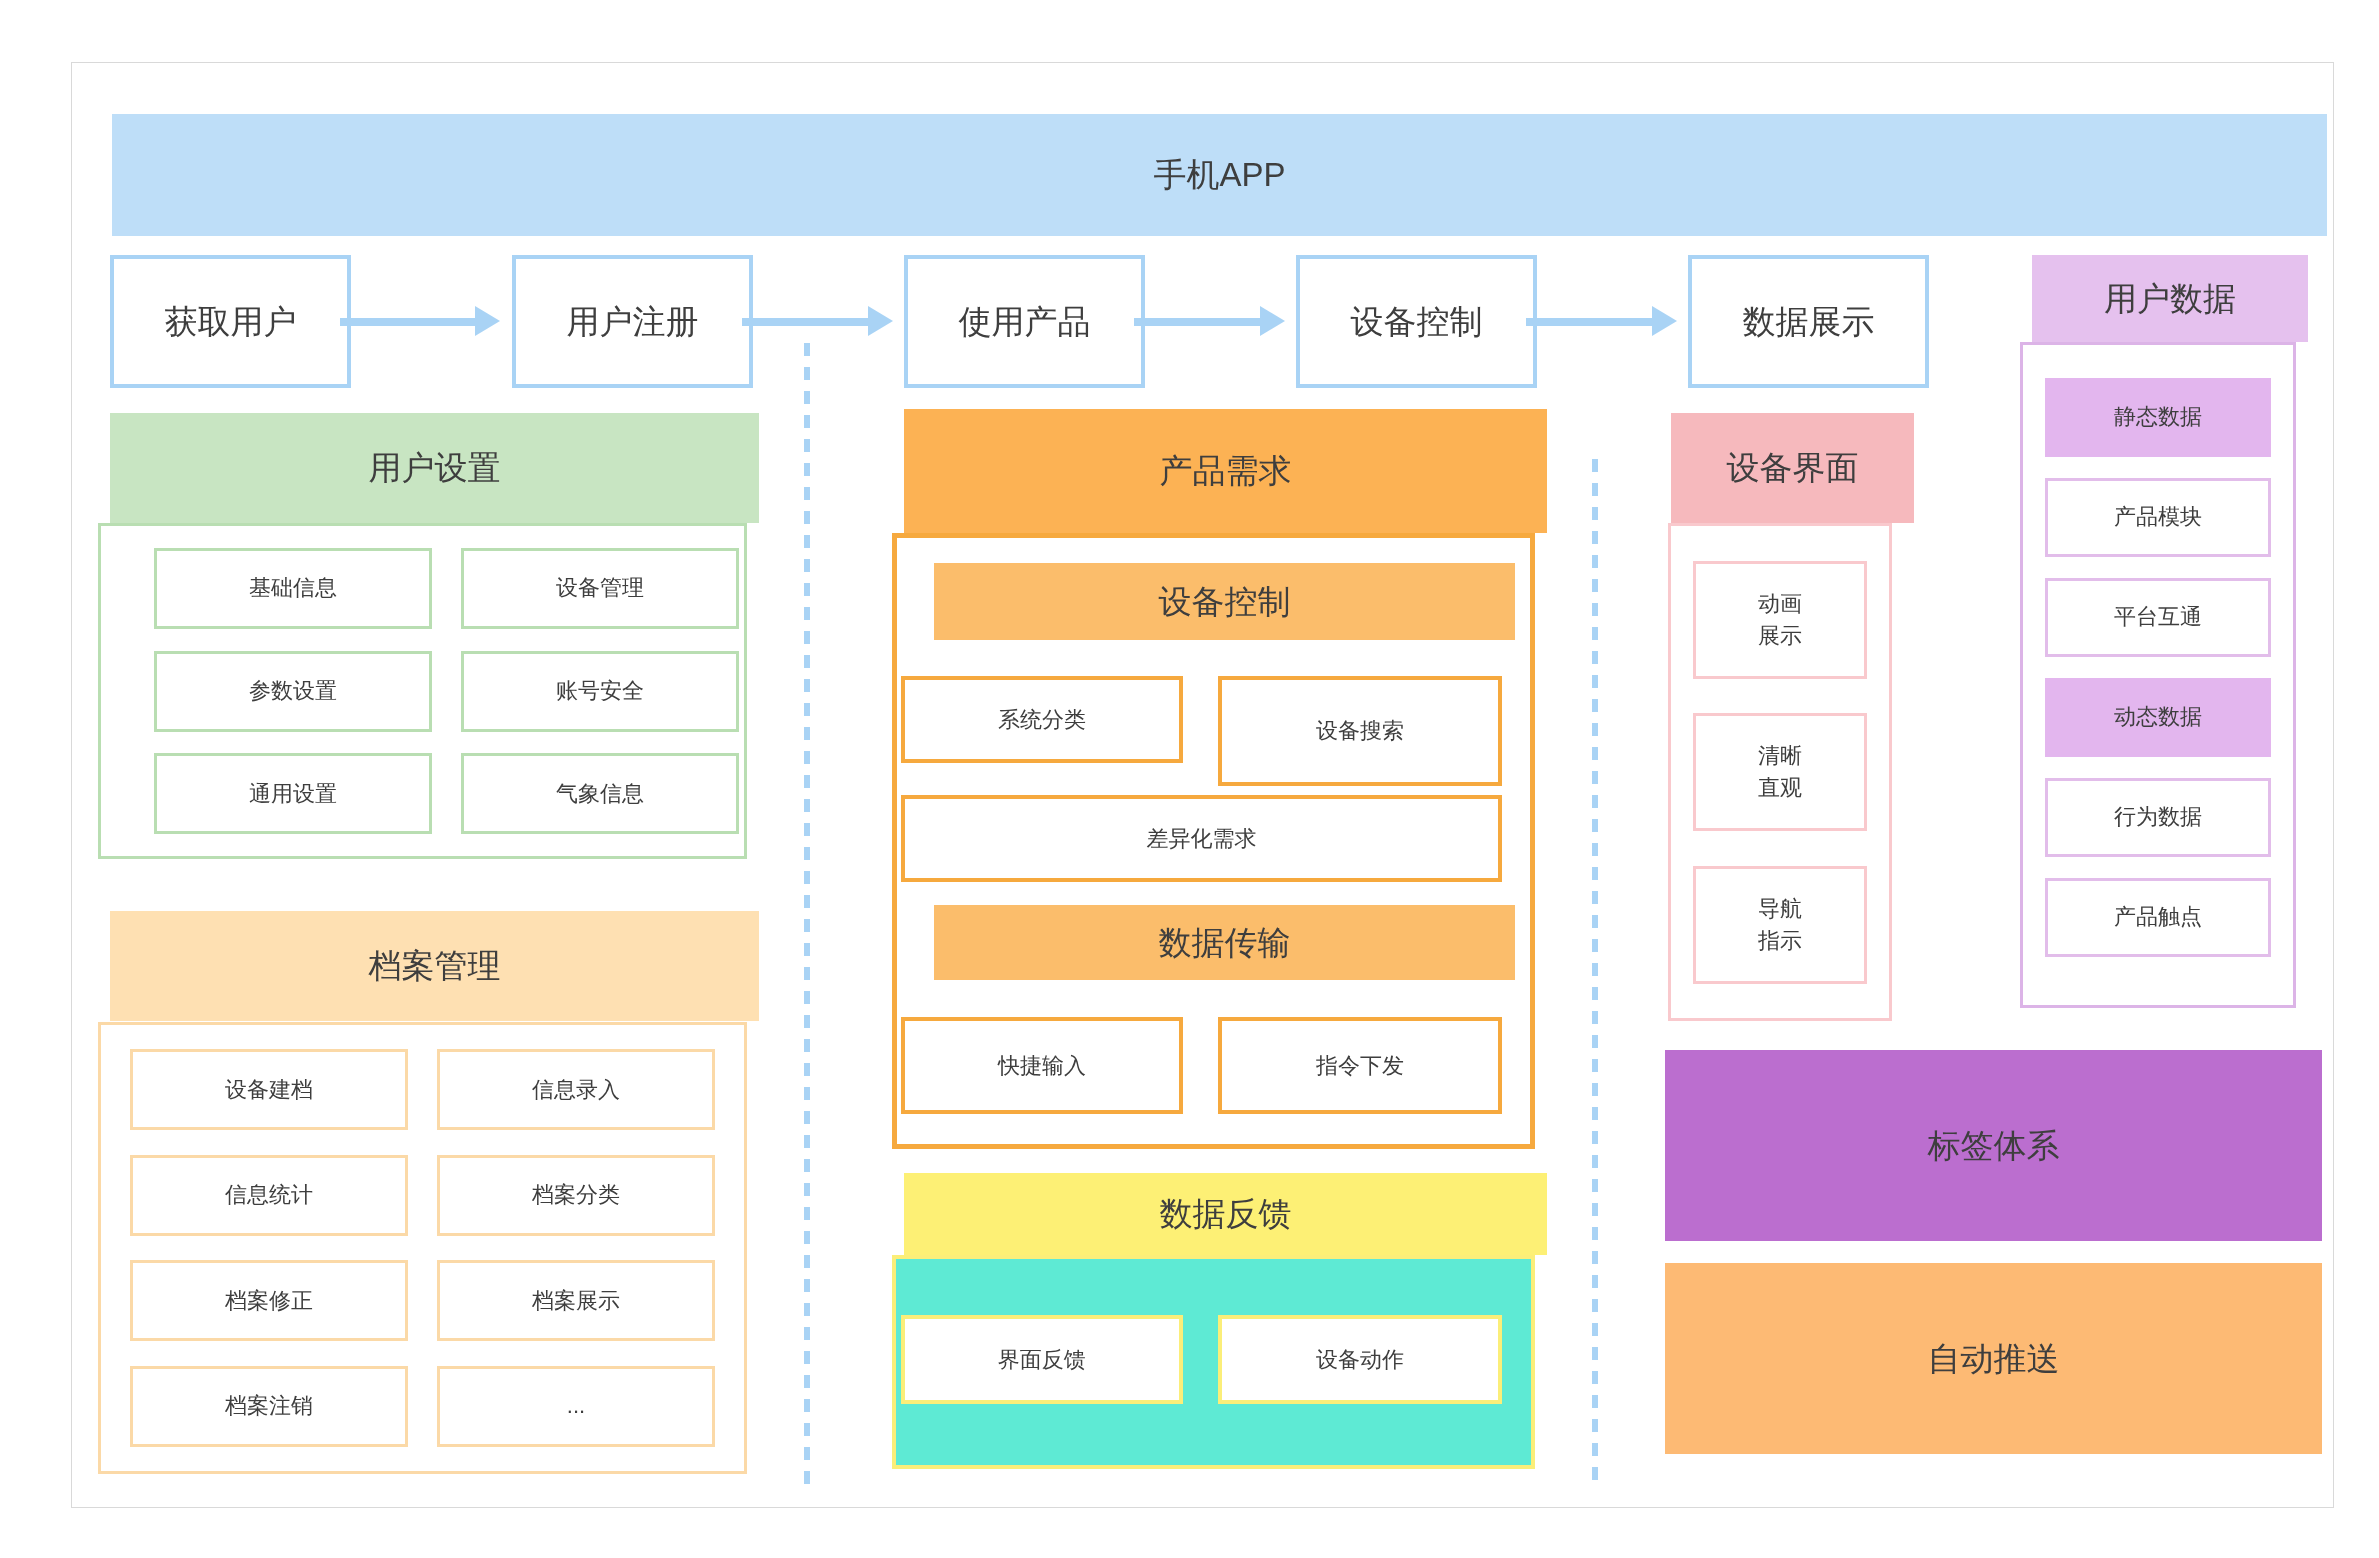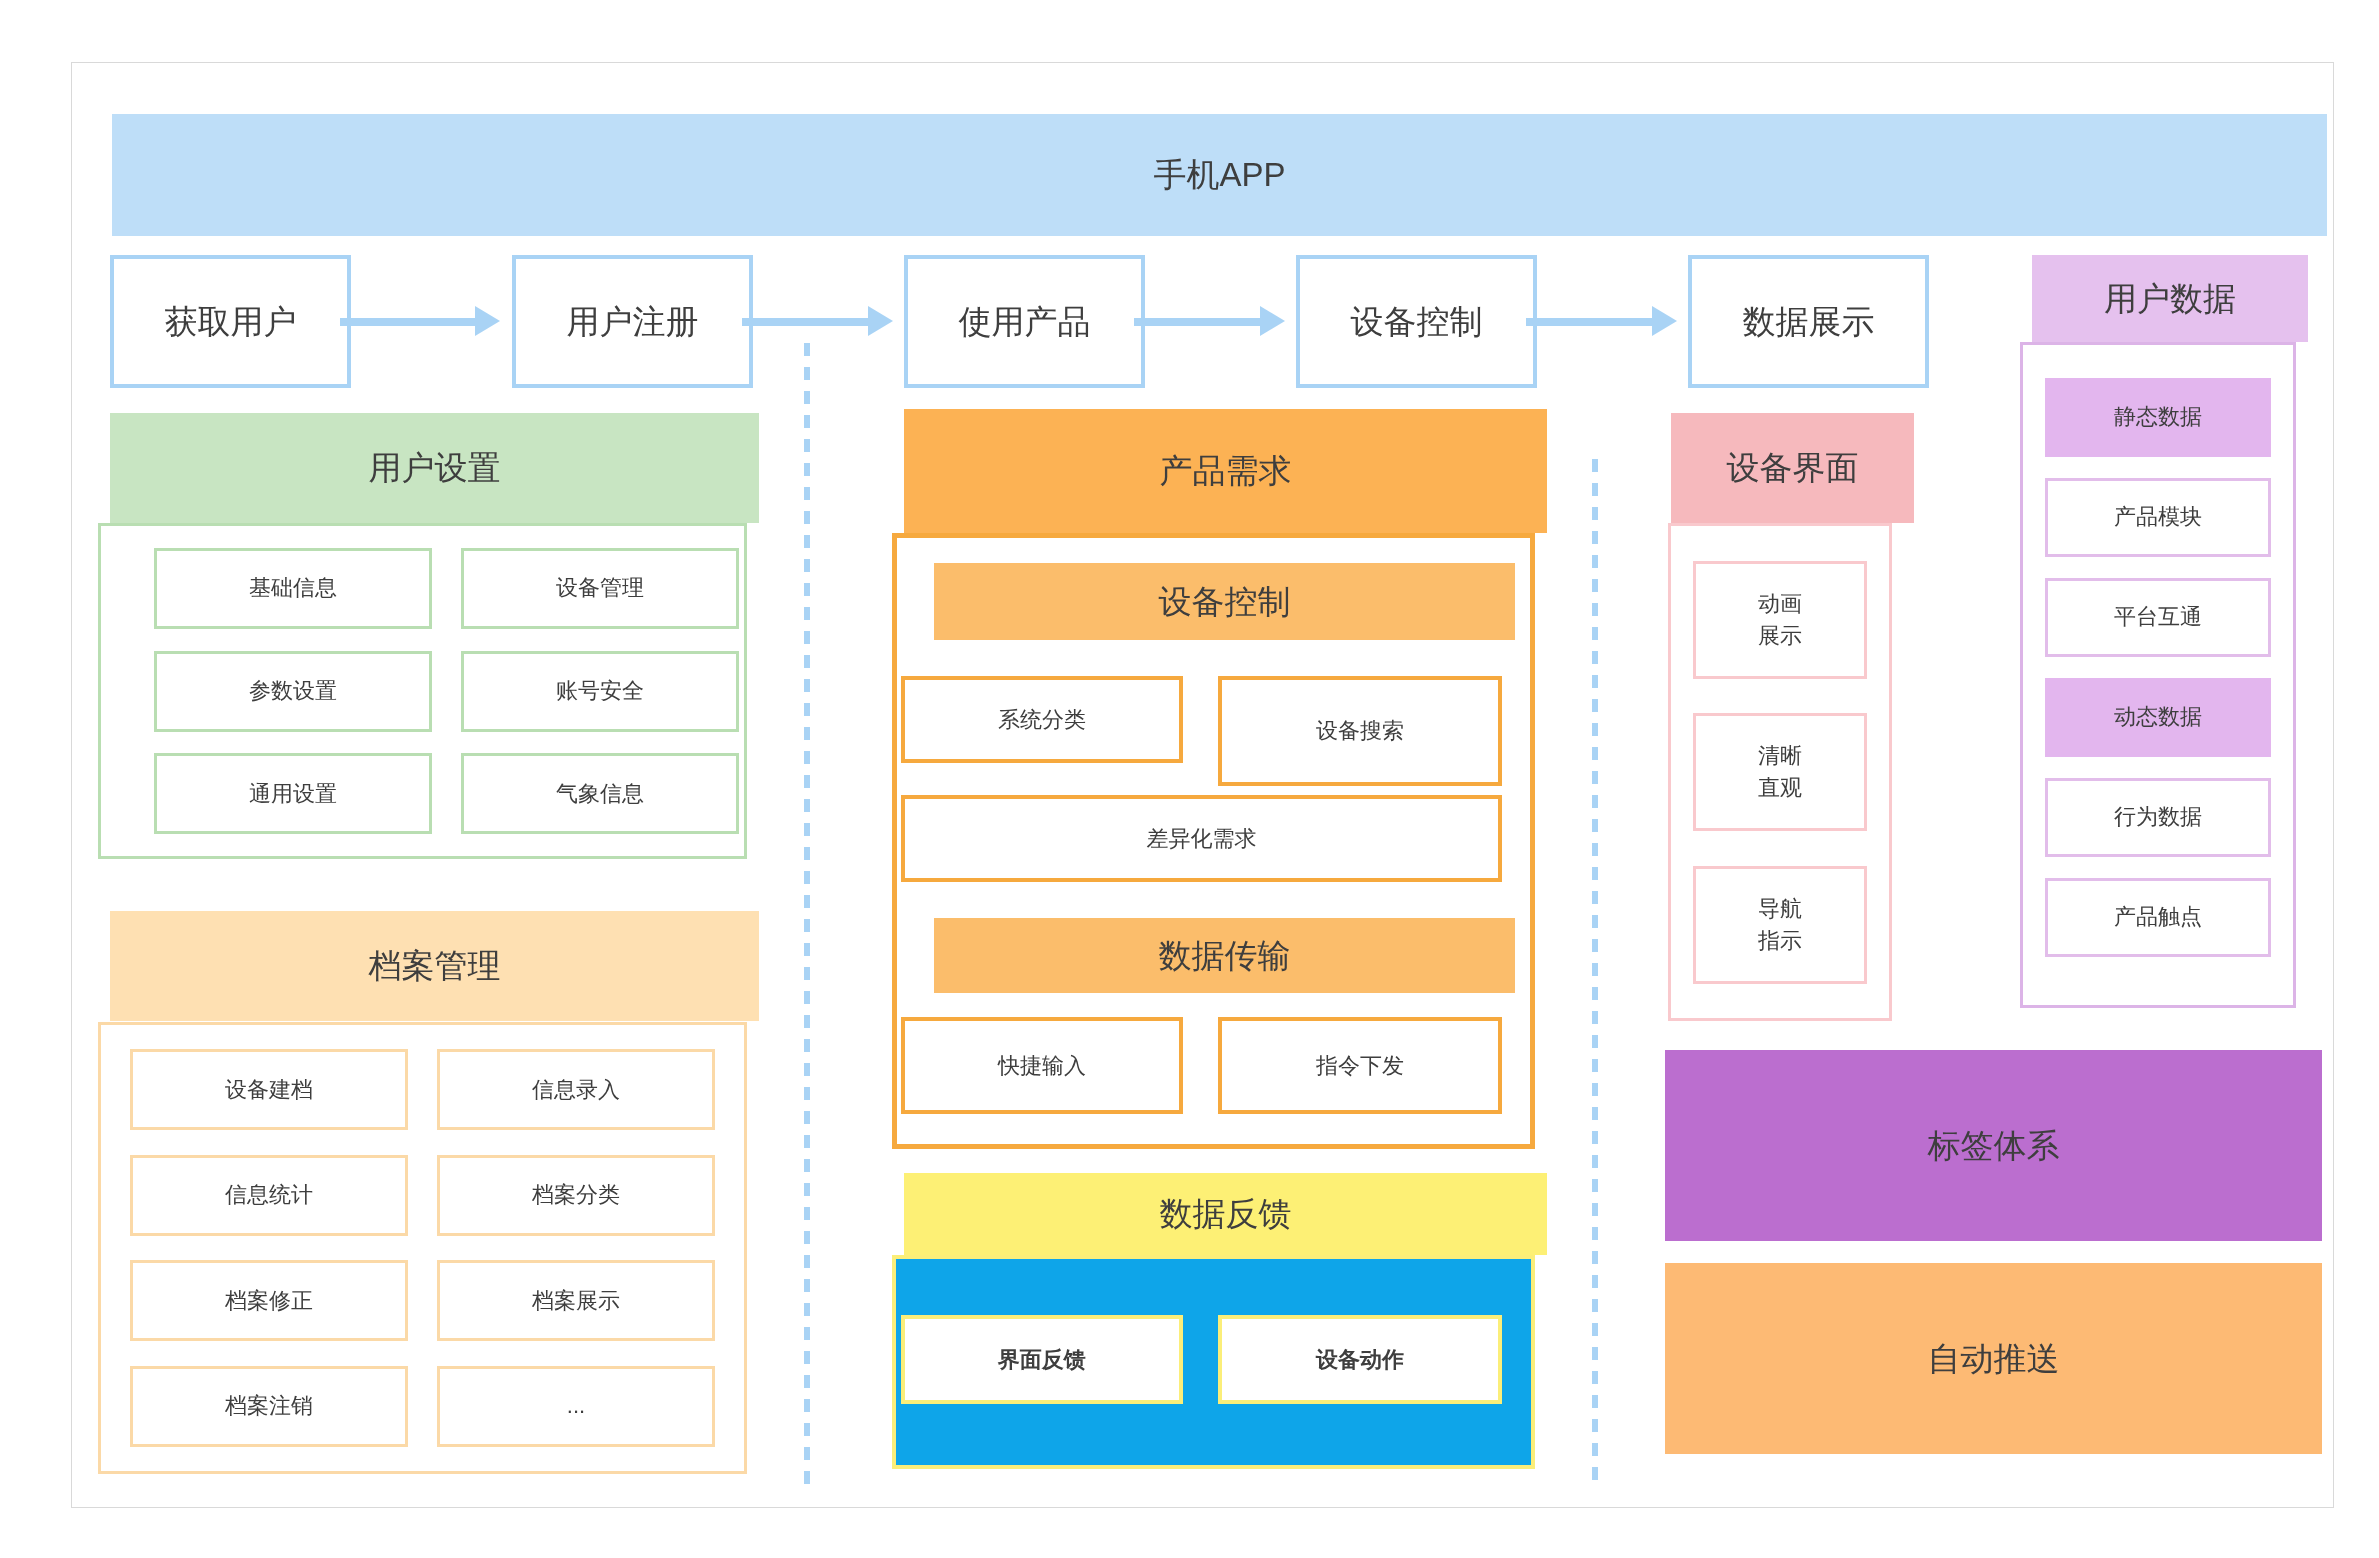--- a/index.html
+++ b/index.html
@@ -25,21 +25,21 @@
   .hdr-orange{background:#fcb254;}
   .hdr-yellow{background:#fdf075;}
   .hdr-pink{background:#f6b9bd;}
   .hdr-purple{background:#e5c1ee;}
   
   .body-green{border:3.9px solid #b9deb2;background:#fff;display:grid;
     grid-template-columns:278px 278px;justify-content:space-evenly;align-content:space-evenly;}
   .body-peach{border:3.9px solid #fbd9a7;background:#fff;display:grid;
     grid-template-columns:278px 278px;justify-content:space-evenly;align-content:space-evenly;}
   .body-orange{border:5.8px solid #f6a93e;background:#fff;}
-  .body-yellow{border:4.8px solid #fbee79;background:#0ea5e9;font-weight:bold;}
+  .body-yellow{border:4.8px solid #fbee79;background:#5eead4;}
   .body-pink{border:3.9px solid #f9c9cd;background:#fff;display:flex;flex-direction:column;
     align-items:center;justify-content:space-evenly;}
   .body-purple{border:3.9px solid #dcb4e7;background:#fff;display:flex;flex-direction:column;
     align-items:center;gap:21px;padding-top:33px;}
   
   .cell{display:flex;align-items:center;justify-content:center;text-align:center;
     background:#fff;box-sizing:border-box;font-size:22px;}
   .cell-green{width:278px;height:81px;border:3.9px solid #b9deb2;margin-left:24px;}
   .cell-peach{width:278px;height:81px;border:3.9px solid #fbd9a7;}
   .cell-orange{border:4.8px solid #f6a93e;}
@@ -93,21 +93,21 @@
   <div class="cell cell-peach">档案注销</div>
   <div class="cell cell-peach">...</div>
 </div>
 
 <div class="abs ctr fs hdr-orange" style="left:892px;top:409px;width:643px;height:124px;">产品需求</div>
 <div class="abs body-orange" style="left:892px;top:533px;width:643px;height:616px;">
   <div class="abs ctr fs bar-orange" style="left:25px;top:25px;width:581px;height:77px;">设备控制</div>
   <div class="abs cell cell-orange" style="left:3.9px;top:138px;width:282px;height:87px;">系统分类</div>
   <div class="abs cell cell-orange" style="left:321px;top:138px;width:284px;height:110px;">设备搜索</div>
   <div class="abs cell cell-orange" style="left:3.9px;top:257px;width:601px;height:87px;">差异化需求</div>
-  <div class="abs ctr fs bar-orange" style="left:25px;top:380px;width:581px;height:75px;">数据传输</div>
+  <div class="abs ctr fs bar-orange" style="left:25px;top:367px;width:581px;height:75px;">数据传输</div>
   <div class="abs cell cell-orange" style="left:3.9px;top:479px;width:282px;height:97px;">快捷输入</div>
   <div class="abs cell cell-orange" style="left:321px;top:479px;width:284px;height:97px;">指令下发</div>
 </div>
 
 <div class="abs ctr fs hdr-yellow" style="left:892px;top:1173px;width:643px;height:82px;">数据反馈</div>
 <div class="abs body-yellow" style="left:892px;top:1255px;width:643px;height:214px;">
   <div class="abs cell cell-yellow" style="left:4.8px;top:56px;width:282px;height:89px;">界面反馈</div>
   <div class="abs cell cell-yellow" style="left:322px;top:56px;width:284px;height:89px;">设备动作</div>
 </div>
 

